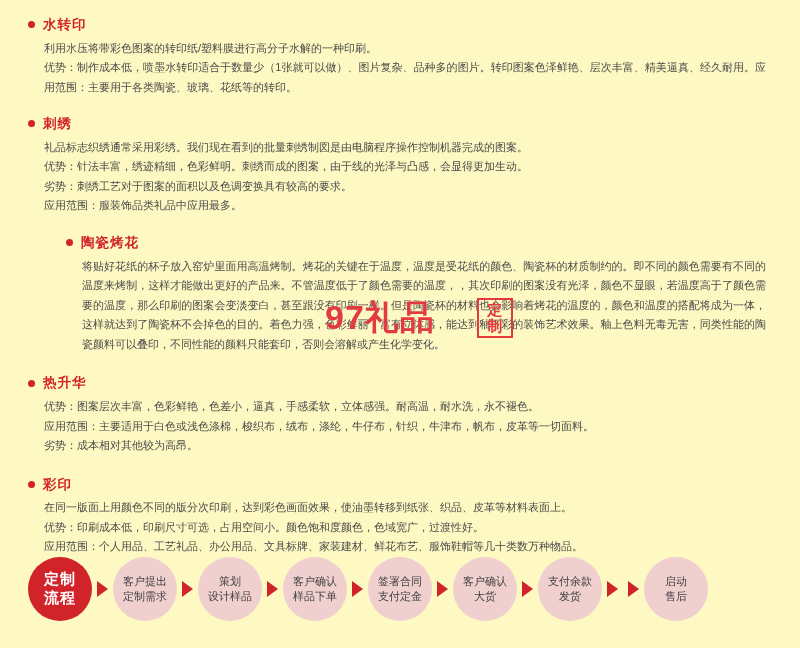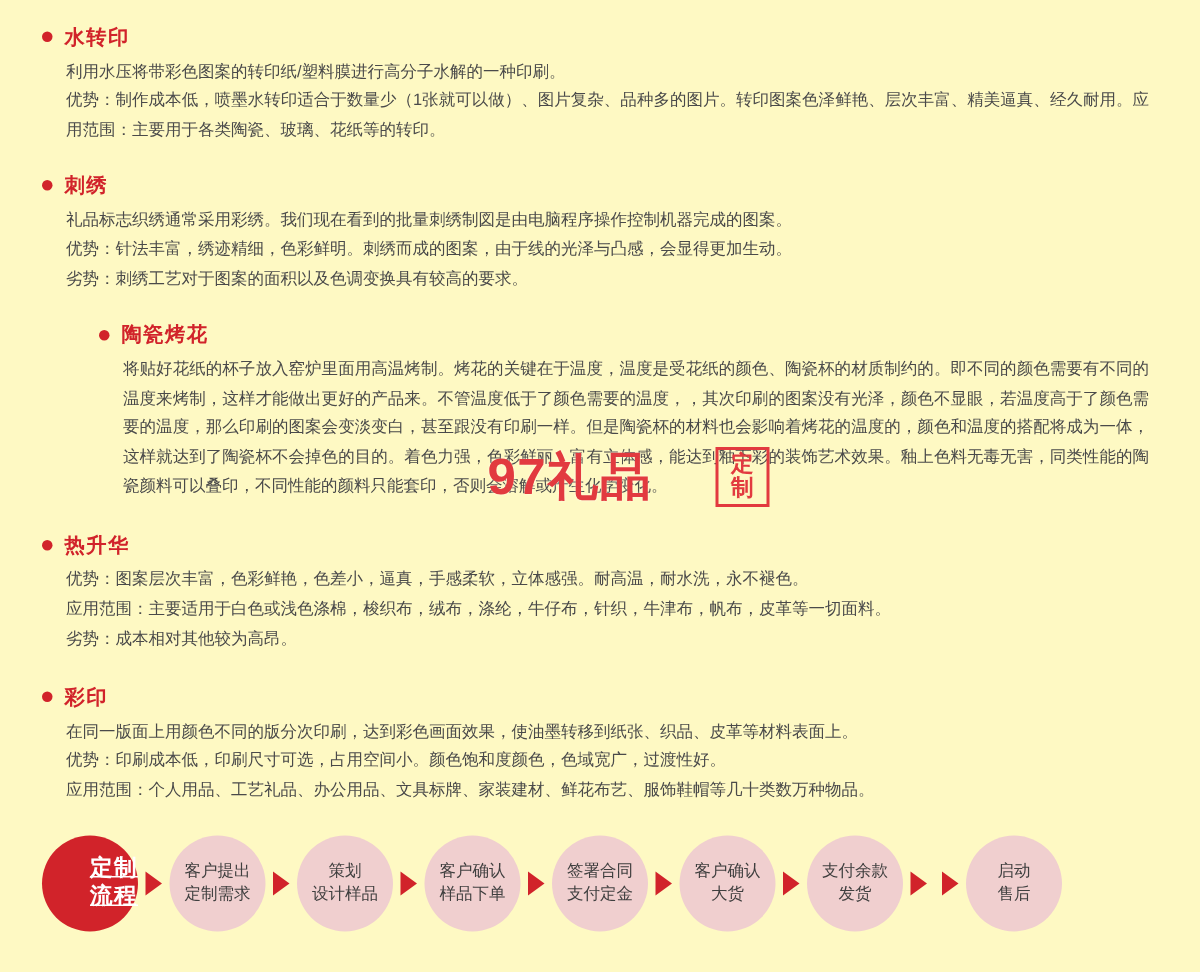--- a/index.html
+++ b/index.html
@@ -86,26 +86,25 @@
   }
   .flow-badge {
     width: 64px; height: 64px;
     border-radius: 50%;
     background: #d1232a;
     color: #ffffff;
     font-size: 15px;
     font-weight: bold;
     display: flex;
     flex-direction: column;
-    align-items: flex-end;
+    align-items: center;
     justify-content: center;
     line-height: 1.25;
     flex: 0 0 auto;
     letter-spacing: 1px;
-    text-decoration: underline;
   }
   .arrow {
     width: 0; height: 0;
     border-top: 8px solid transparent;
     border-bottom: 8px solid transparent;
     border-left: 11px solid #d1232a;
     margin: 0 5px;
     flex: 0 0 auto;
   }
   .flow-node {
@@ -142,20 +141,21 @@
 
   <div class="section" style="padding-top:20px;">
     <div class="sec-head">
       <span class="bullet"></span>
       <span class="sec-title">刺绣</span>
     </div>
     <div class="body-text">
       <p>礼品标志织绣通常采用彩绣。我们现在看到的批量刺绣制図是由电脑程序操作控制机器完成的图案。</p>
       <p>优势：针法丰富，绣迹精细，色彩鲜明。刺绣而成的图案，由于线的光泽与凸感，会显得更加生动。</p>
       <p>劣势：刺绣工艺对于图案的面积以及色调变换具有较高的要求。</p>
+      <p>应用范围：服装饰品类礼品中应用最多。</p>
     </div>
   </div>
 
   <div class="section" style="padding-top:20px;margin-left:38px;">
     <div class="sec-head">
       <span class="bullet"></span>
       <span class="sec-title">陶瓷烤花</span>
     </div>
     <div class="body-text">
       <p>将贴好花纸的杯子放入窑炉里面用高温烤制。烤花的关键在于温度，温度是受花纸的颜色、陶瓷杯的材质制约的。即不同的颜色需要有不同的温度来烤制，这样才能做出更好的产品来。不管温度低于了颜色需要的温度，，其次印刷的图案没有光泽，颜色不显眼，若温度高于了颜色需要的温度，那么印刷的图案会变淡变白，甚至跟没有印刷一样。但是陶瓷杯的材料也会影响着烤花的温度的，颜色和温度的搭配将成为一体，这样就达到了陶瓷杯不会掉色的目的。着色力强，色彩鲜丽，富有立体感，能达到釉下彩的装饰艺术效果。釉上色料无毒无害，同类性能的陶瓷颜料可以叠印，不同性能的颜料只能套印，否则会溶解或产生化学变化。</p>

